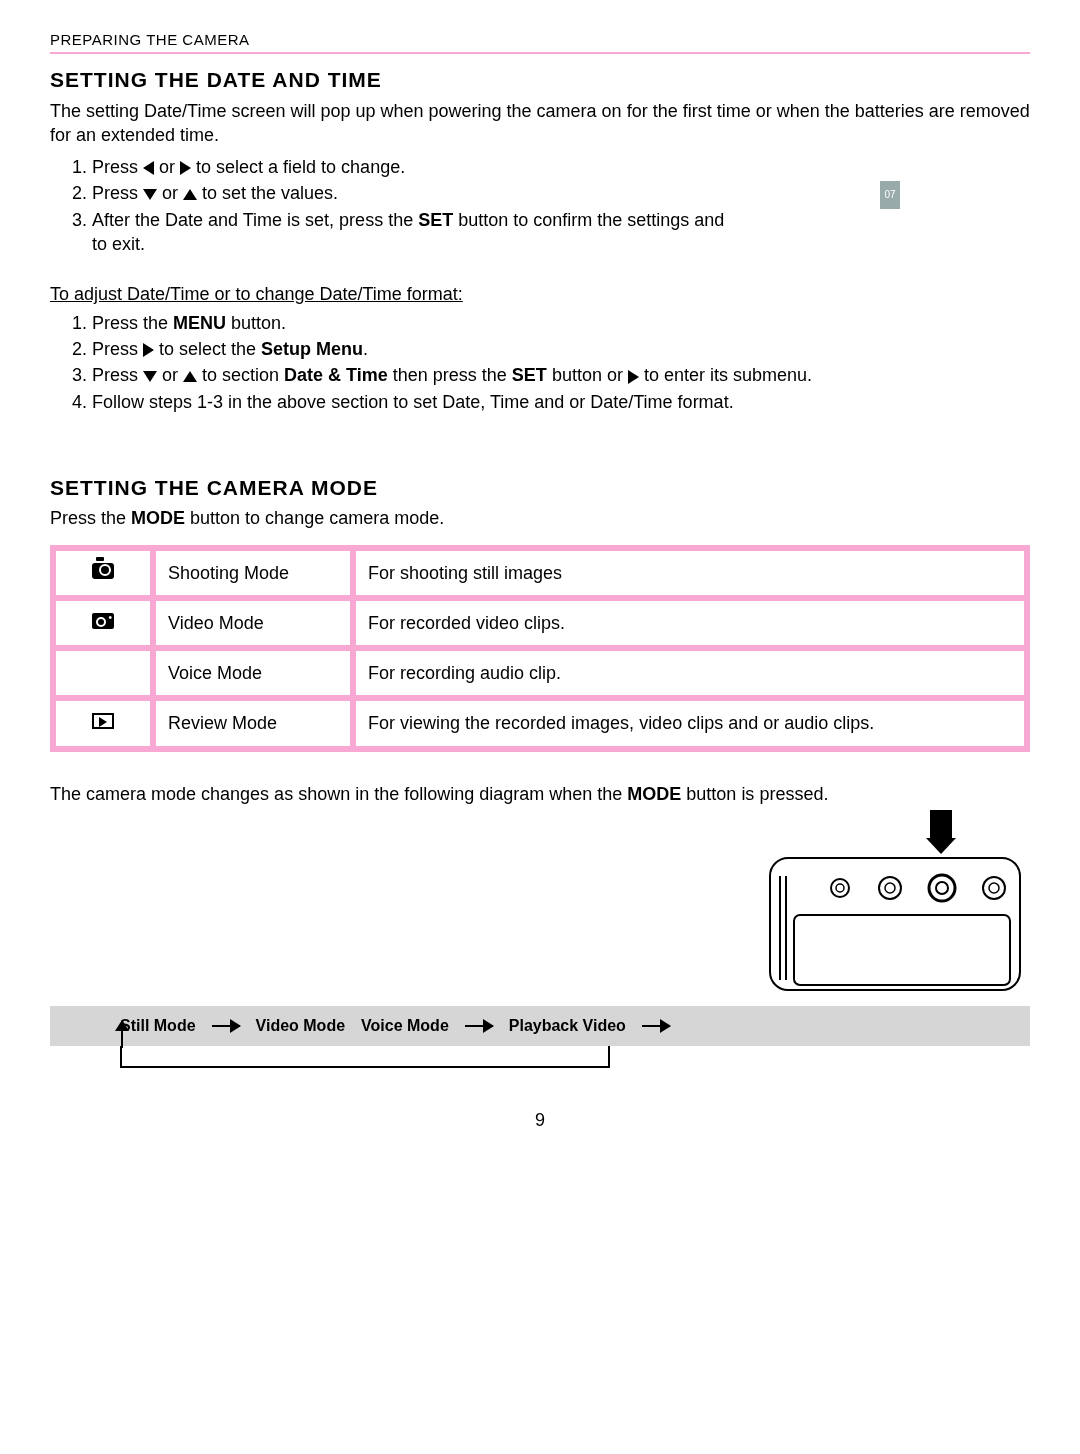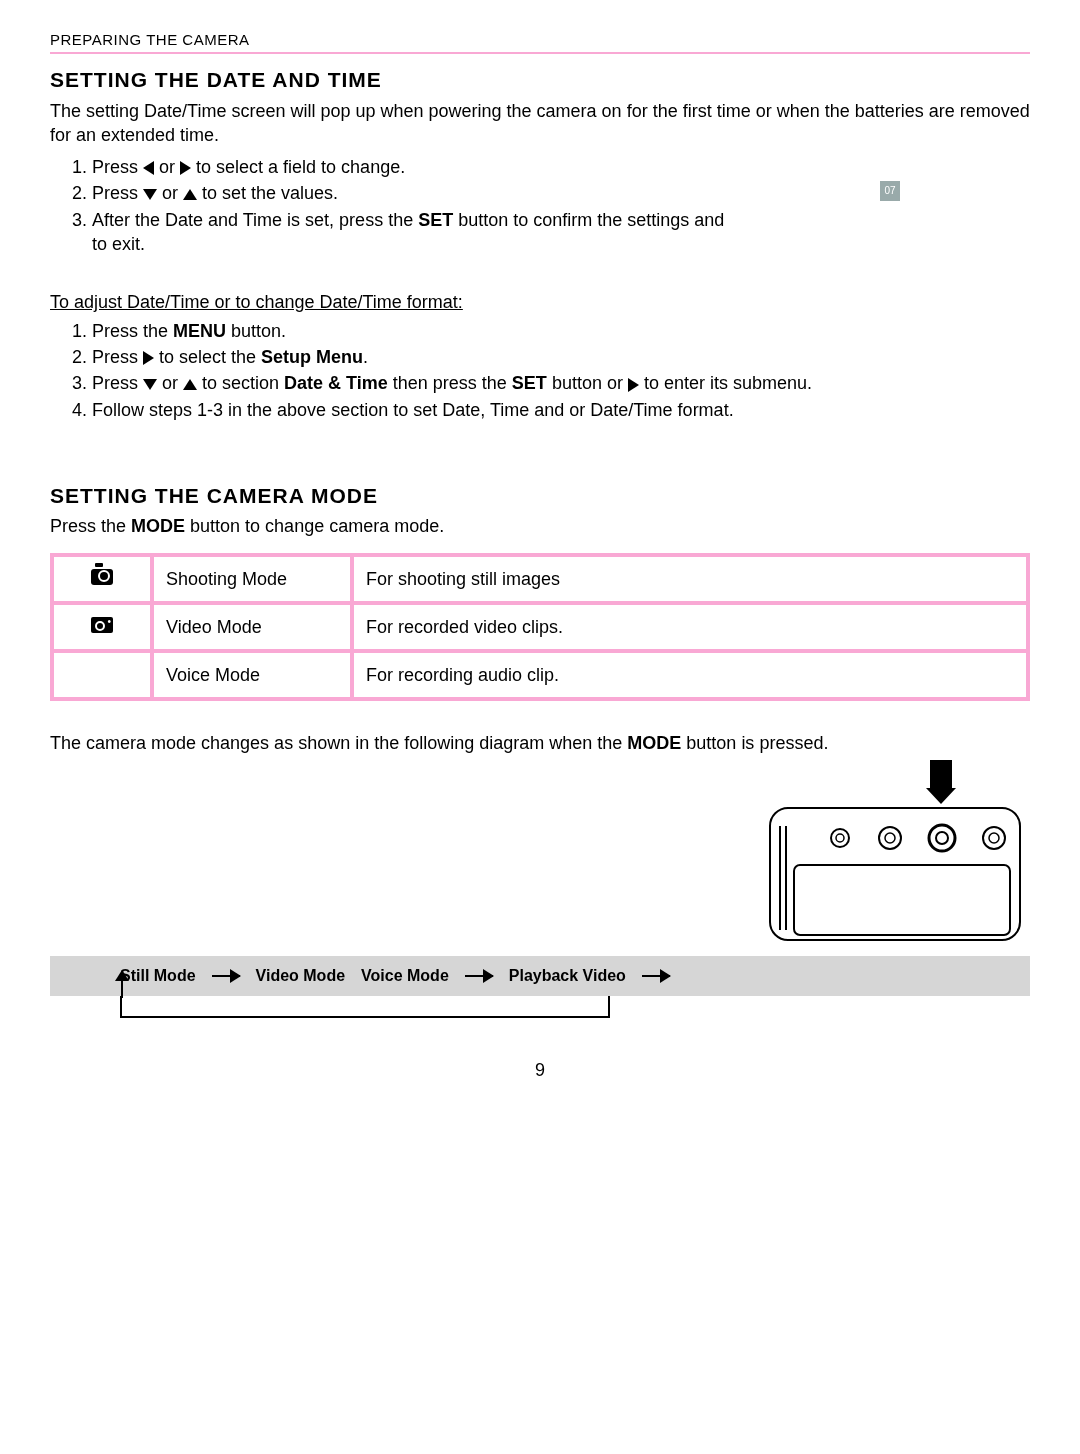--- a/index.html
+++ b/index.html
@@ -28,21 +28,21 @@
   }
   p { margin-bottom: 4px; }
   ol { list-style: decimal; padding-left: 42px; margin: 4px 0 10px 0; }
   ol li { margin-bottom: 2px; }
   .underline { text-decoration: underline; }
   .bold { font-weight: bold; }
   .row-flex { display: flex; align-items: flex-start; }
   .left-col { flex: 1; padding-right: 20px; }
   .right-col { width: 280px; padding-top: 30px; display:flex; justify-content:center; }
   .placeholder-fig {
-    width: 20px; height: 20px;
+    width: 20px; height: 28px;
     background: #9aa; font-size:10px; color:#fff;
     display:flex; align-items:center; justify-content:center;
   }
   .tri { display:inline-block; width:0; height:0; vertical-align: middle; }
   .tri-left  { border-top:7px solid transparent; border-bottom:7px solid transparent; border-right:11px solid #000; }
   .tri-right { border-top:7px solid transparent; border-bottom:7px solid transparent; border-left:11px solid #000; }
   .tri-down  { border-left:7px solid transparent; border-right:7px solid transparent; border-top:11px solid #000; }
   .tri-up    { border-left:7px solid transparent; border-right:7px solid transparent; border-bottom:11px solid #000; }
   .arrow-right {
     display:inline-block; vertical-align:middle; position:relative;
@@ -58,21 +58,21 @@
   }
   .arrow-up::after {
     content:""; position:absolute; left:-6px; top:-10px;
     border-left:7px solid transparent; border-right:7px solid transparent; border-bottom:11px solid #000;
   }
   .mode-table {
     border-collapse: collapse; width:100%;
     margin: 14px 0 30px 0;
   }
   .mode-table td {
-    border:4px solid #f9a8d4;
+    border:6px solid #f9a8d4;
     padding: 10px 12px;
     vertical-align: middle;
   }
   .mode-table td.icon-cell { width:100px; text-align:center; }
   .mode-table td.name-cell { width:200px; }
   .icon-camera::before {
     content:""; display:inline-block; width:22px; height:16px; background:#000;
     border-radius:3px; position:relative;
   }
   .icon-camera { position:relative; display:inline-block; }
@@ -140,21 +140,21 @@
       <li>
         <span>After the Date and Time is set, press the </span><span class="bold">SET</span><span> button to confirm the settings and to exit.</span>
       </li>
     </ol>
   </div>
   <div class="right-col">
     <div class="placeholder-fig">07</div>
   </div>
 </div>
 
-<p style="margin-top:24px;">
+<p style="margin-top:16px;">
   <span class="underline">To adjust Date/Time or to change Date/Time format:</span>
 </p>
 
 <ol>
   <li>
     <span>Press the </span><span class="bold">MENU</span><span> button.</span>
   </li>
   <li>
     <span>Press </span><span class="tri tri-right"></span><span> to select the </span><span class="bold">Setup Menu</span><span>.</span>
   </li>
@@ -179,20 +179,25 @@
   <tr>
     <td class="icon-cell"><span class="icon-video"></span></td>
     <td class="name-cell">Video Mode</td>
     <td>For recorded video clips.</td>
   </tr>
   <tr>
     <td class="icon-cell"></td>
     <td class="name-cell">Voice Mode</td>
     <td>For recording audio clip.</td>
   </tr>
+  <tr>
+    <td class="icon-cell"><span class="icon-review"></span></td>
+    <td class="name-cell">Review Mode</td>
+    <td>For viewing the recorded images, video clips and or audio clips.</td>
+  </tr>
 </tbody>
   </table>
 
 <p>
   <span>The camera mode changes as shown in the following diagram when the </span><span class="bold">MODE</span><span> button is pressed.</span>
 </p>
 
 <div style="display:flex; justify-content:flex-end;">
   <div style="width:280px;">
     <svg viewBox="0 0 280 190">

